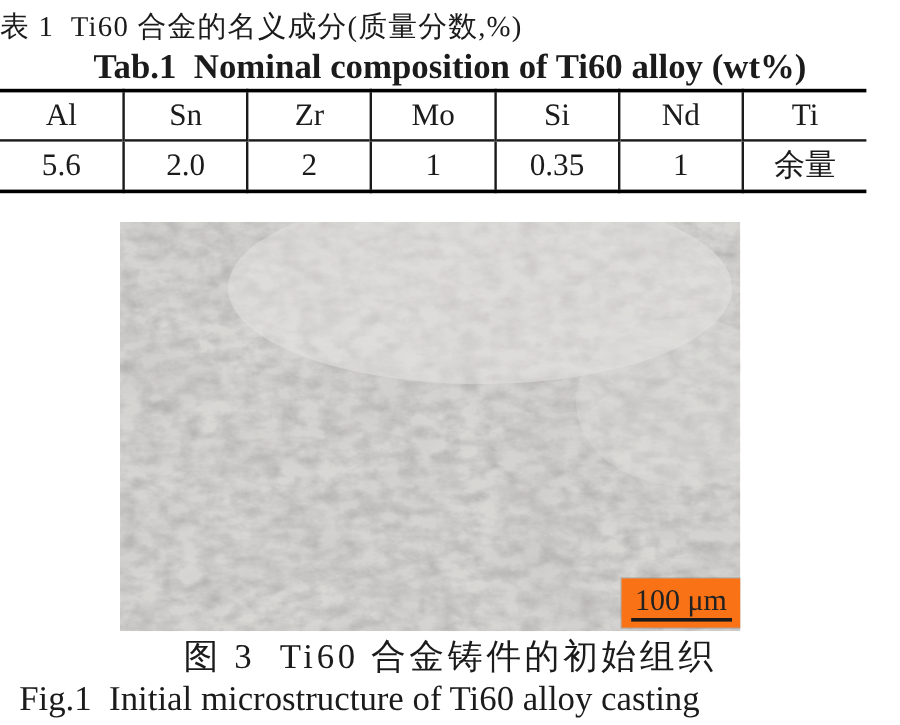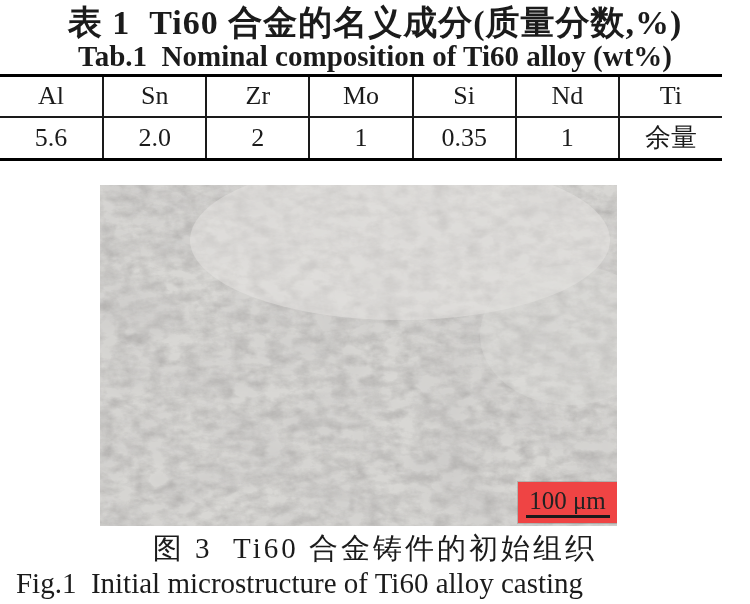--- a/index.html
+++ b/index.html
@@ -11,23 +11,22 @@
     position: relative;
     width: 750px;
     height: 604px;
     background: #ffffff;
     color: #1b1b1b;
     font-family: "Liberation Serif", "DejaVu Serif", serif;
     overflow: hidden;
   }
   .title-zh {
     padding-top: 5px;
-    text-align: center;
-    font-weight: bold;
-    font-size: 34px;
+    font-weight: normal;
+    font-size: 24px;
     line-height: 36px;
     white-space: pre-wrap;
     letter-spacing: 1px;
   }
   .title-en {
     text-align: center;
     font-weight: bold;
     font-size: 29px;
     line-height: 31px;
     white-space: pre-wrap;
@@ -70,21 +69,21 @@
     height: 341px;
     overflow: hidden;
   }
   .micrograph svg { display: block; }
   .scale-box {
     position: absolute;
     right: 0px;
     bottom: 3px;
     width: 99px;
     height: 41px;
-    background: #ef4444;
+    background: #f97316;
     box-shadow: 0 0 0 1px rgba(120,120,115,0.35);
     display: flex;
     flex-direction: column;
     align-items: center;
     justify-content: center;
   }
   .scale-text {
     font-size: 25px;
     line-height: 26px;
     color: #222;

